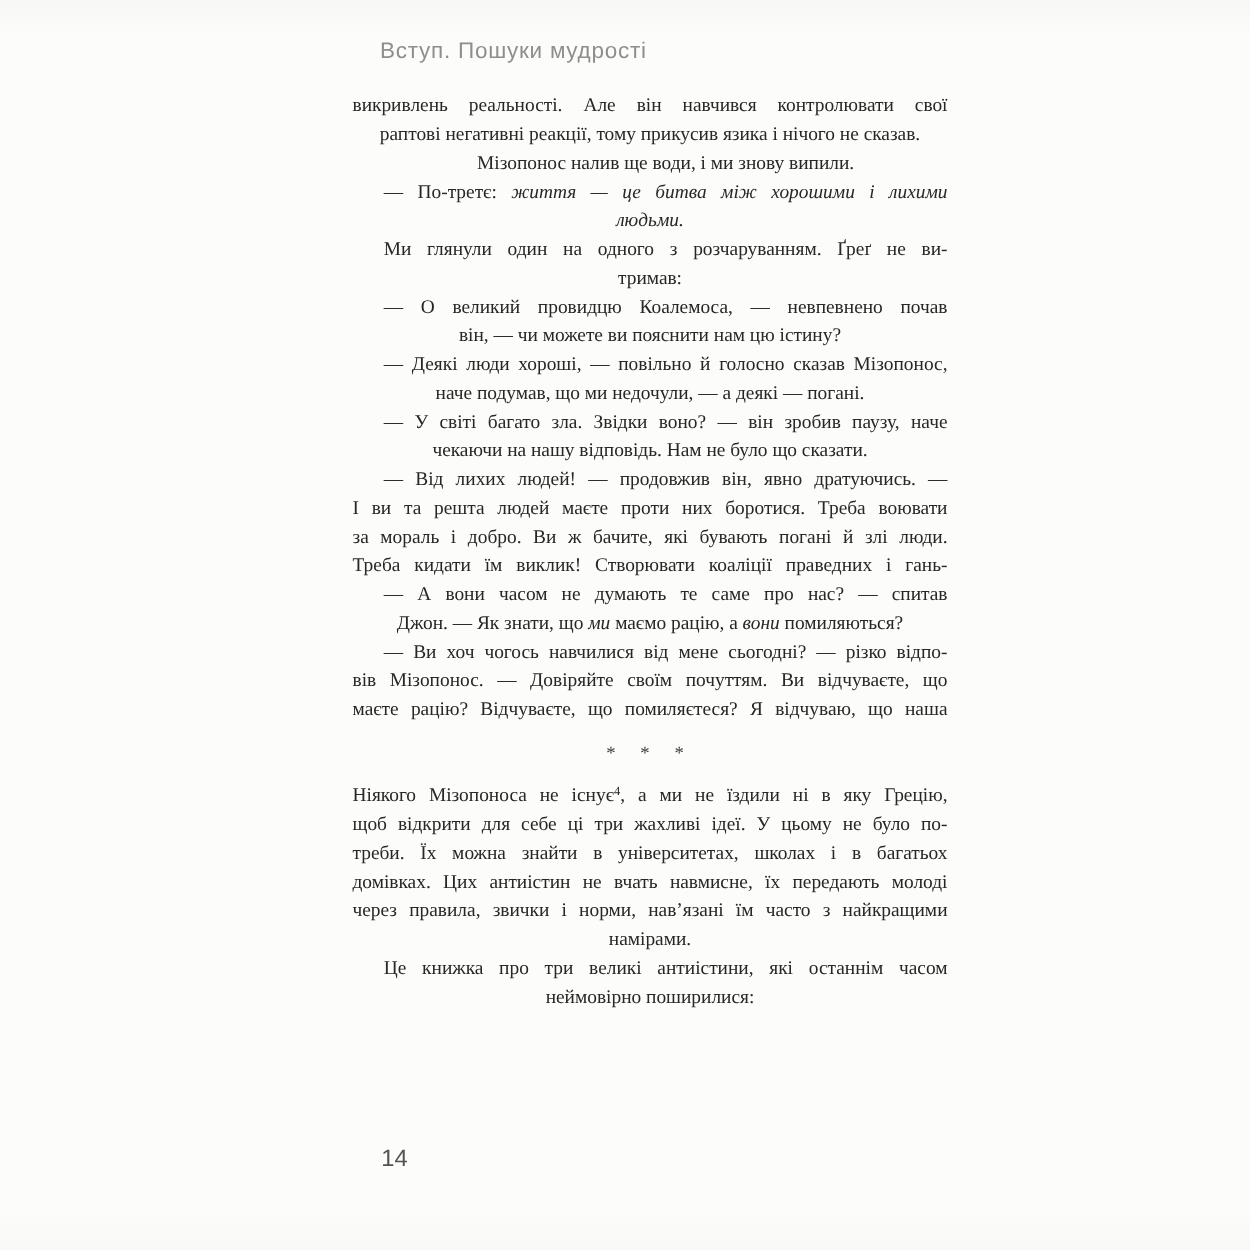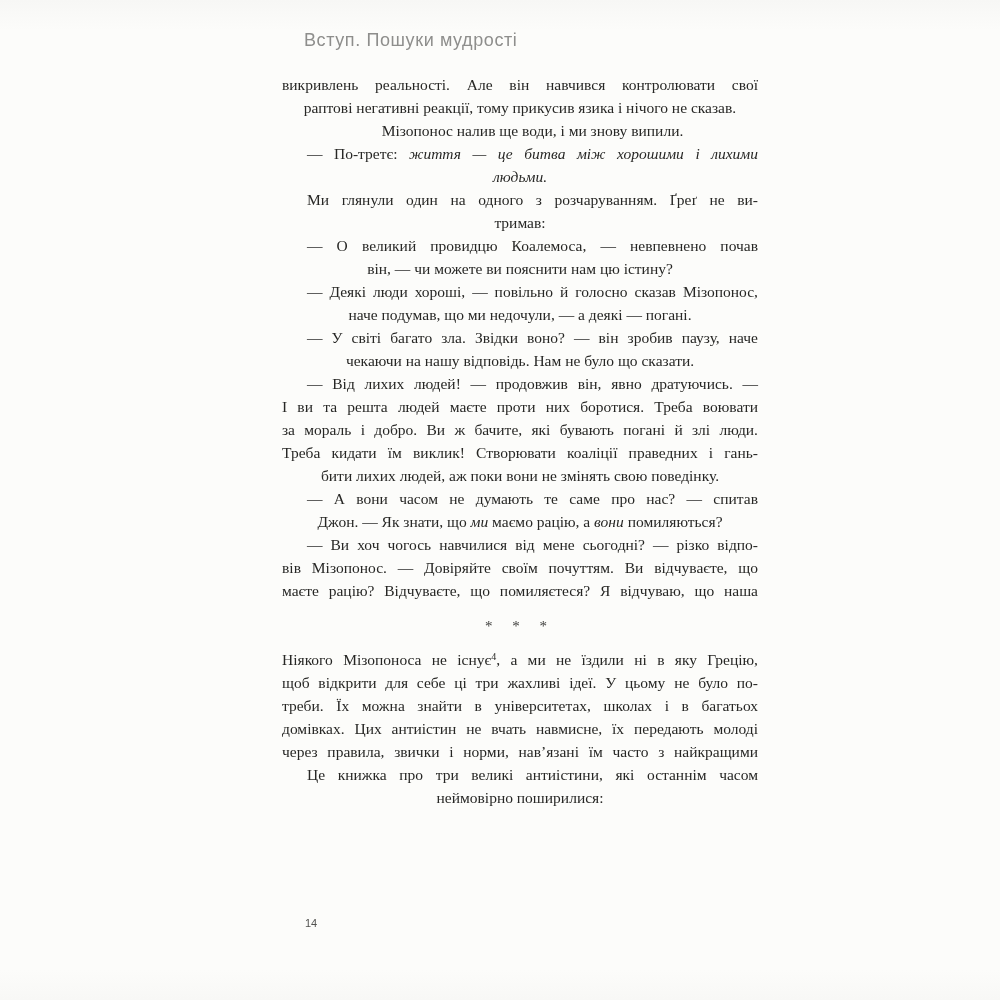--- a/index.html
+++ b/index.html
@@ -58,21 +58,21 @@
     text-align-last: center;
     font-size: 15px;
     letter-spacing: 8px;
     color: #3c3c3a;
   }
   .page-number {
     position: absolute;
     left: 305px;
     top: 917px;
     font-family: "Liberation Sans", sans-serif;
-    font-size: 11px;
+    font-size: 19px;
     color: #525250;
   }
 </style>
 </head>
 <body>
 
 <div class="book-page">
   <div class="running-head">Вступ. Пошуки мудрості</div>
 
   <div class="text-column">
@@ -101,38 +101,38 @@
       </div>
       <div class="paragraph indent">
         <div class="line">— У світі багато зла. Звідки воно? — він зробив паузу, наче</div>
         <div class="line last">чекаючи на нашу відповідь. Нам не було що сказати.</div>
       </div>
       <div class="paragraph indent">
         <div class="line">— Від лихих людей! — продовжив він, явно дратуючись. —</div>
         <div class="line">І ви та решта людей маєте проти них боротися. Треба воювати</div>
         <div class="line">за мораль і добро. Ви ж бачите, які бувають погані й злі люди.</div>
         <div class="line">Треба кидати їм виклик! Створювати коаліції праведних і гань-</div>
-        <div class="line last">бити лихих людей, аж поки вони не змінять свою поведінку.</div>
       </div>
       <div class="paragraph indent">
         <div class="line">— А вони часом не думають те саме про нас? — спитав</div>
         <div class="line last"><span>Джон. — Як знати, що </span><span class="seg-i">ми</span><span> маємо рацію, а </span><span class="seg-i">вони</span><span> помиляються?</span></div>
       </div>
       <div class="paragraph indent">
         <div class="line">— Ви хоч чогось навчилися від мене сьогодні? — різко відпо-</div>
         <div class="line">вів Мізопонос. — Довіряйте своїм почуттям. Ви відчуваєте, що</div>
         <div class="line">маєте рацію? Відчуваєте, що помиляєтеся? Я відчуваю, що наша</div>
       </div>
       <div class="section-separator">* * *</div>
       <div class="paragraph">
         <div class="line"><span>Ніякого Мізопоноса не існує</span><span class="seg-sup">4</span><span>, а ми не їздили ні в яку Грецію,</span></div>
         <div class="line">щоб відкрити для себе ці три жахливі ідеї. У цьому не було по-</div>
         <div class="line">треби. Їх можна знайти в університетах, школах і в багатьох</div>
         <div class="line">домівках. Цих антиістин не вчать навмисне, їх передають молоді</div>
         <div class="line">через правила, звички і норми, нав’язані їм часто з найкращими</div>
+        <div class="line last">намірами.</div>
       </div>
       <div class="paragraph indent">
         <div class="line">Це книжка про три великі антиістини, які останнім часом</div>
         <div class="line last">неймовірно поширилися:</div>
       </div>
     </div>
 
   <div class="page-number">14</div>
 </div>
 

